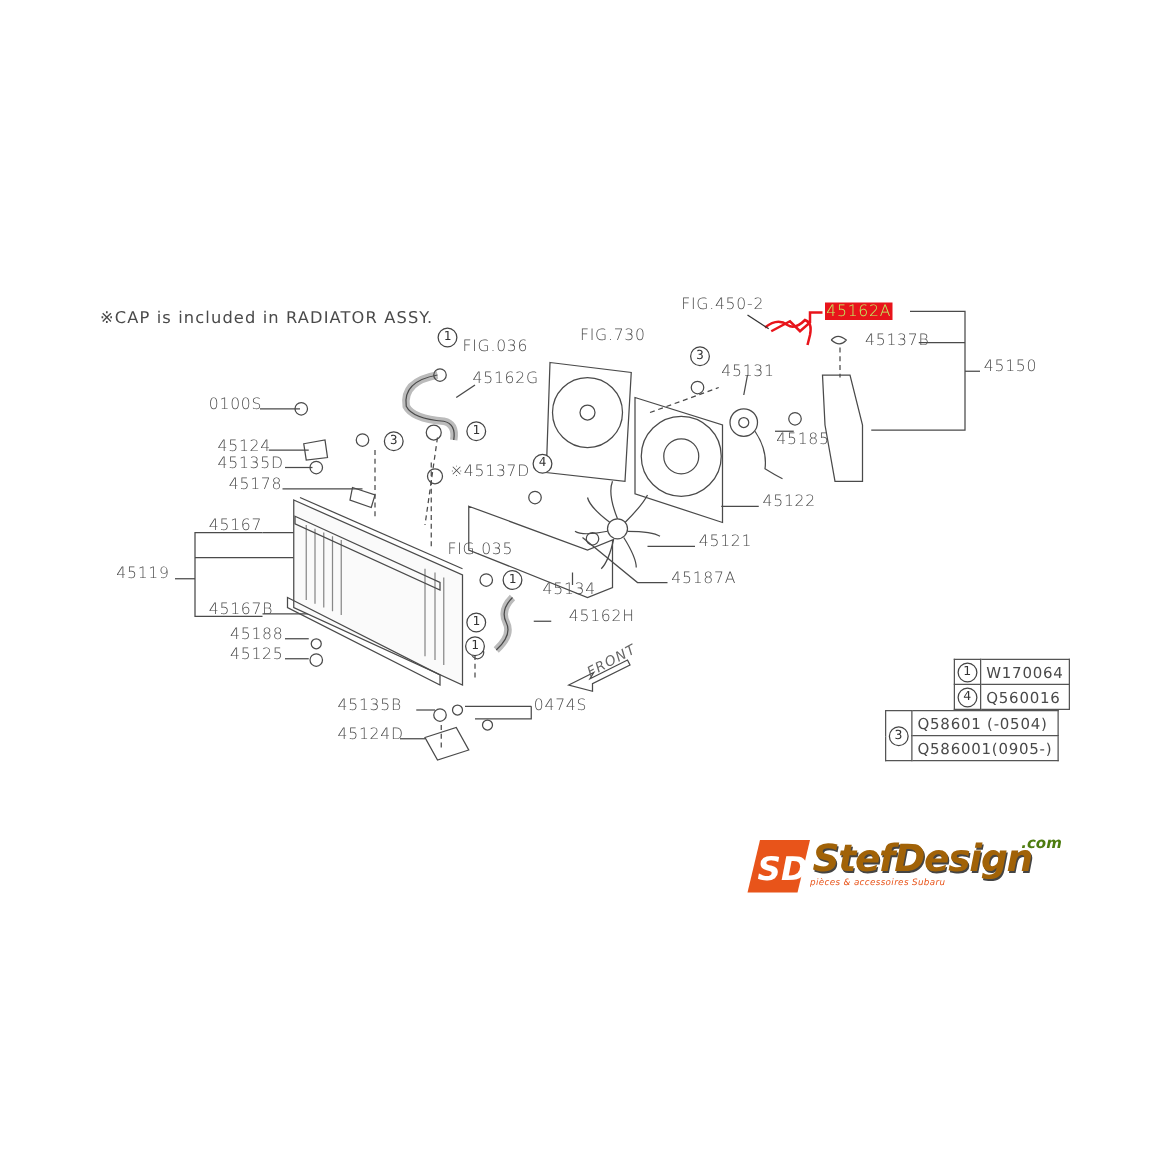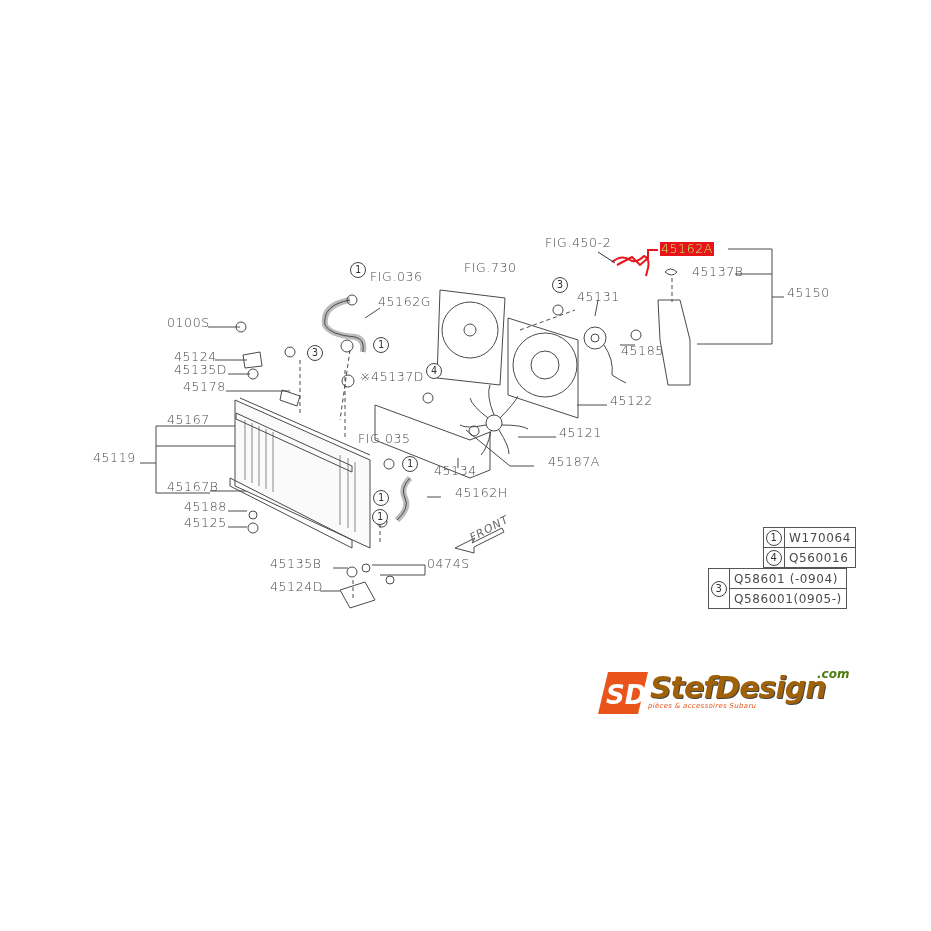--- a/index.html
+++ b/index.html
@@ -128,20 +128,21 @@
       <circle cx="558" cy="310" r="5"></circle>
       <circle cx="636" cy="335" r="5"></circle>
       <circle cx="474" cy="431" r="5"></circle>
       <circle cx="352" cy="300" r="5"></circle>
       <circle cx="347" cy="346" r="6"></circle>
       <circle cx="389" cy="464" r="5"></circle>
       <circle cx="382" cy="522" r="5"></circle>
     </g>
   </svg>
 
+  <div class="note">※CAP is included in RADIATOR ASSY.</div>
 </div>
 
 <div id="labels">
     <div class="lbl" style="left: 545px; top: 236px;">FIG.450-2</div>
     <div class="lbl hl" style="left: 660px; top: 242px;">45162A</div>
     <div class="lbl" style="left: 692px; top: 265px; text-align: center;">45137B</div>
     <div class="lbl" style="left: 787px; top: 286px;">45150</div>
     <div class="lbl" style="left: 464px; top: 261px;">FIG.730</div>
     <div class="lbl" style="left: 370px; top: 270px;">FIG.036</div>
     <div class="lbl" style="left: 378px; top: 295px;">45162G</div>
@@ -151,21 +152,21 @@
     <div class="lbl" style="left: 174px; top: 350px;">45124</div>
     <div class="lbl" style="left: 174px; top: 363px;">45135D</div>
     <div class="lbl" style="left: 183px; top: 380px;">45178</div>
     <div class="lbl" style="left: 360px; top: 370px;">※45137D</div>
     <div class="lbl" style="left: 610px; top: 394px;">45122</div>
     <div class="lbl" style="left: 167px; top: 413px;">45167</div>
     <div class="lbl" style="left: 559px; top: 426px;">45121</div>
     <div class="lbl" style="left: 358px; top: 432px;">FIG.035</div>
     <div class="lbl" style="left: 93px; top: 451px;">45119</div>
     <div class="lbl" style="left: 434px; top: 464px;">45134</div>
-    <div class="lbl" style="left: 548px; top: 455px; text-align: center;">45187A</div>
+    <div class="lbl" style="left: 537px; top: 455px; text-align: center;">45187A</div>
     <div class="lbl" style="left: 167px; top: 480px;">45167B</div>
     <div class="lbl" style="left: 455px; top: 486px;">45162H</div>
     <div class="lbl" style="left: 184px; top: 500px;">45188</div>
     <div class="lbl" style="left: 184px; top: 516px;">45125</div>
     <div class="lbl" style="left: 270px; top: 557px;">45135B</div>
     <div class="lbl" style="left: 427px; top: 557px;">0474S</div>
     <div class="lbl" style="left: 270px; top: 580px;">45124D</div>
   </div>
 <div id="callouts">
     <span class="circ" style="position: absolute; left: 350px; top: 262px; background: rgb(255, 255, 255);">1</span>
@@ -190,21 +191,21 @@
     <td class="ref"><span class="circ">4</span></td>
     <td>Q560016</td>
   </tr>
 </tbody>
   </table>
 
 <table class="legend" style="left:708px;top:568px;">
   <tbody>
       <tr>
     <td class="ref" rowspan="2"><span class="circ">3</span></td>
-    <td>Q58601 (-0904)</td>
+    <td>Q58601 (-0504)</td>
   </tr>
   <tr>
     <td>Q586001(0905-)</td>
   </tr>
 </tbody>
   </table>
 
 <div>
   <svg class="logo" viewBox="0 0 260 50">
     <polygon points="12,4 52,4 42,46 2,46" fill="#e8541a"></polygon>

